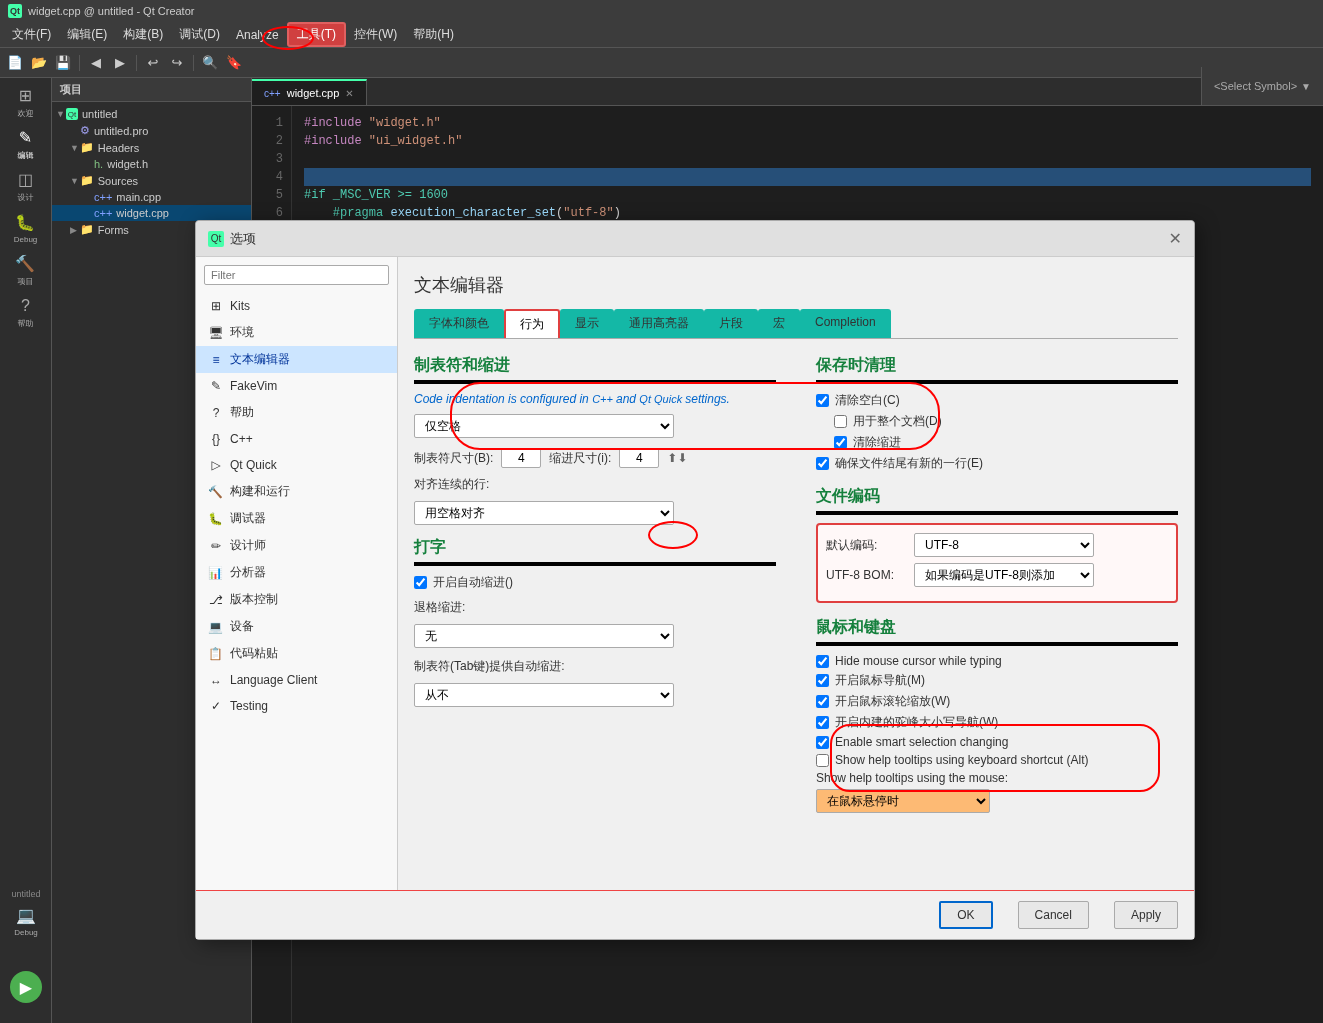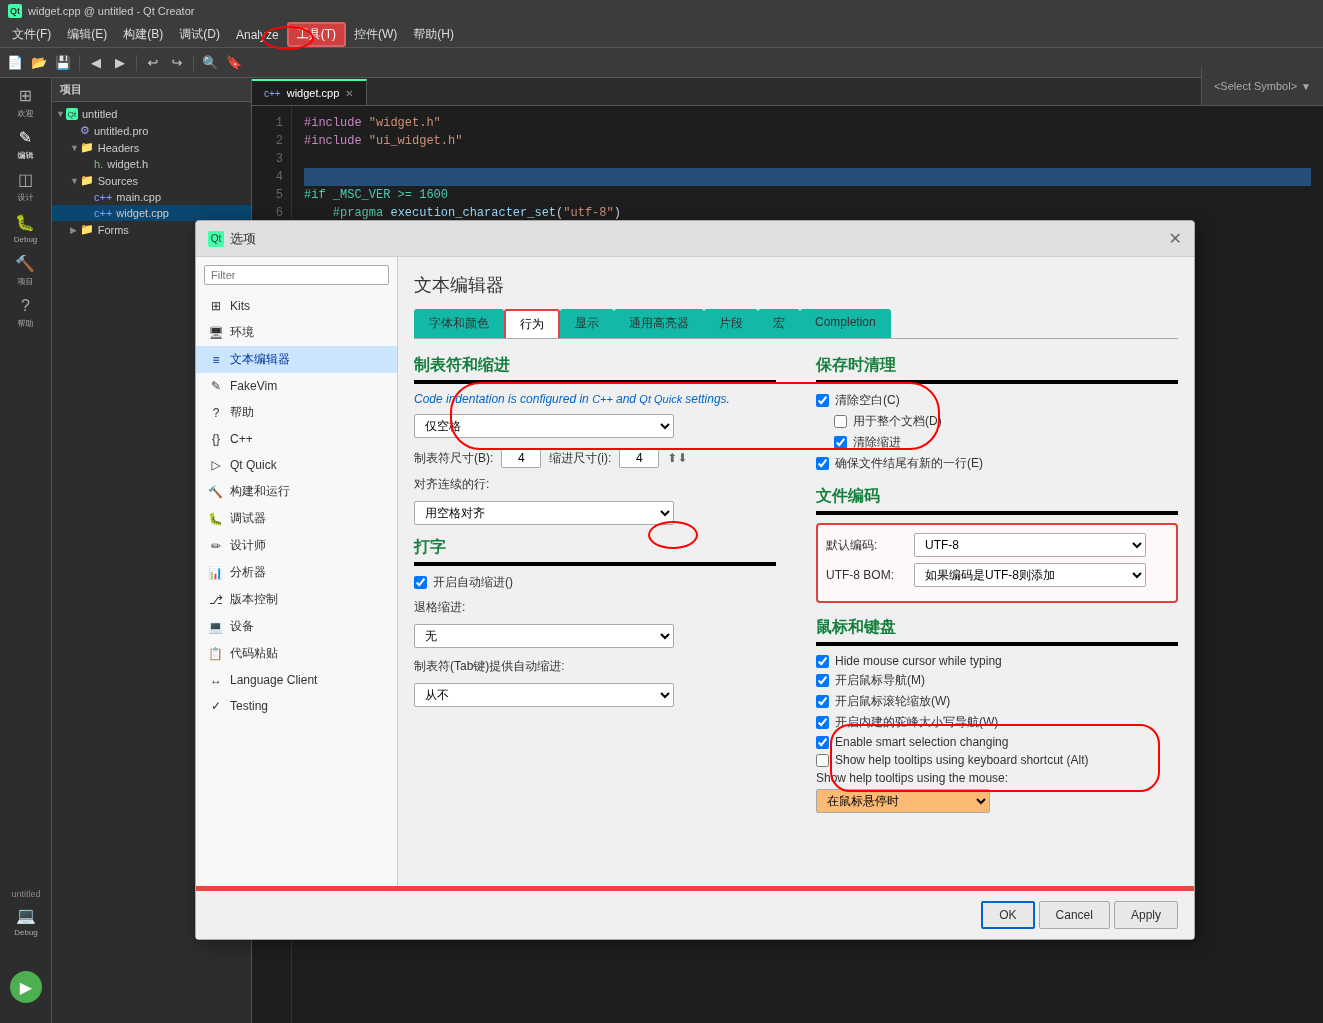--- a/index.html
+++ b/index.html
@@ -79,24 +79,24 @@
     .checkbox-row input[type=checkbox] { cursor: pointer; }
     .italic-blue { color: #0066cc; font-style: italic; font-size: 12px; }
     .two-col { display: flex; gap: 40px; }
     .col { flex: 1; }
     .section-header { font-size: 16px; font-weight: bold; color: #15803d; margin-bottom: 8px; border-bottom: 4px solid #000000; padding-bottom: 4px; }
 
     
     .encoding-box { border: 2px solid #e04040; border-radius: 4px; padding: 8px; background: #fff8f8; }
     .encoding-row { display: flex; align-items: center; gap: 8px; margin-bottom: 6px; font-size: 12px; color: #333; }
     .encoding-label { min-width: 80px; }
-    .encoding-select { width: 232px; padding: 3px 6px; border: 1px solid #aaa; background: white; font-size: 12px; border-radius: 2px; }
-
-    
-    .dialog-footer { padding: 10px 16px; border-top: 5px solid #ef4444; display: flex; justify-content: flex-end; gap: 4px; background: #f0f0f0; }
+    .encoding-select { width: 180px; padding: 3px 6px; border: 1px solid #aaa; background: white; font-size: 12px; border-radius: 2px; }
+
+    
+    .dialog-footer { padding: 10px 16px; border-top: 1px solid #ef4444; display: flex; justify-content: flex-end; gap: 25px; background: #f0f0f0; }
     .btn { padding: 5px 16px; font-size: 12px; border: 1px solid #aaa; border-radius: 2px; cursor: pointer; background: #e8e8e8; color: #333; }
     .btn.primary { background: #e8e8e8; border: 2px solid #0066cc; color: #333; }
 
     
     .play-btn { width: 32px; height: 32px; background: #4CAF50; border-radius: 50%; display: flex; align-items: center; justify-content: center; cursor: pointer; color: white; font-size: 16px; margin-top: 4px; }
   </style>
 </head>
 <body>
 
 <div style="position: relative; width: 1323px; height: 1023px; overflow: hidden;">

